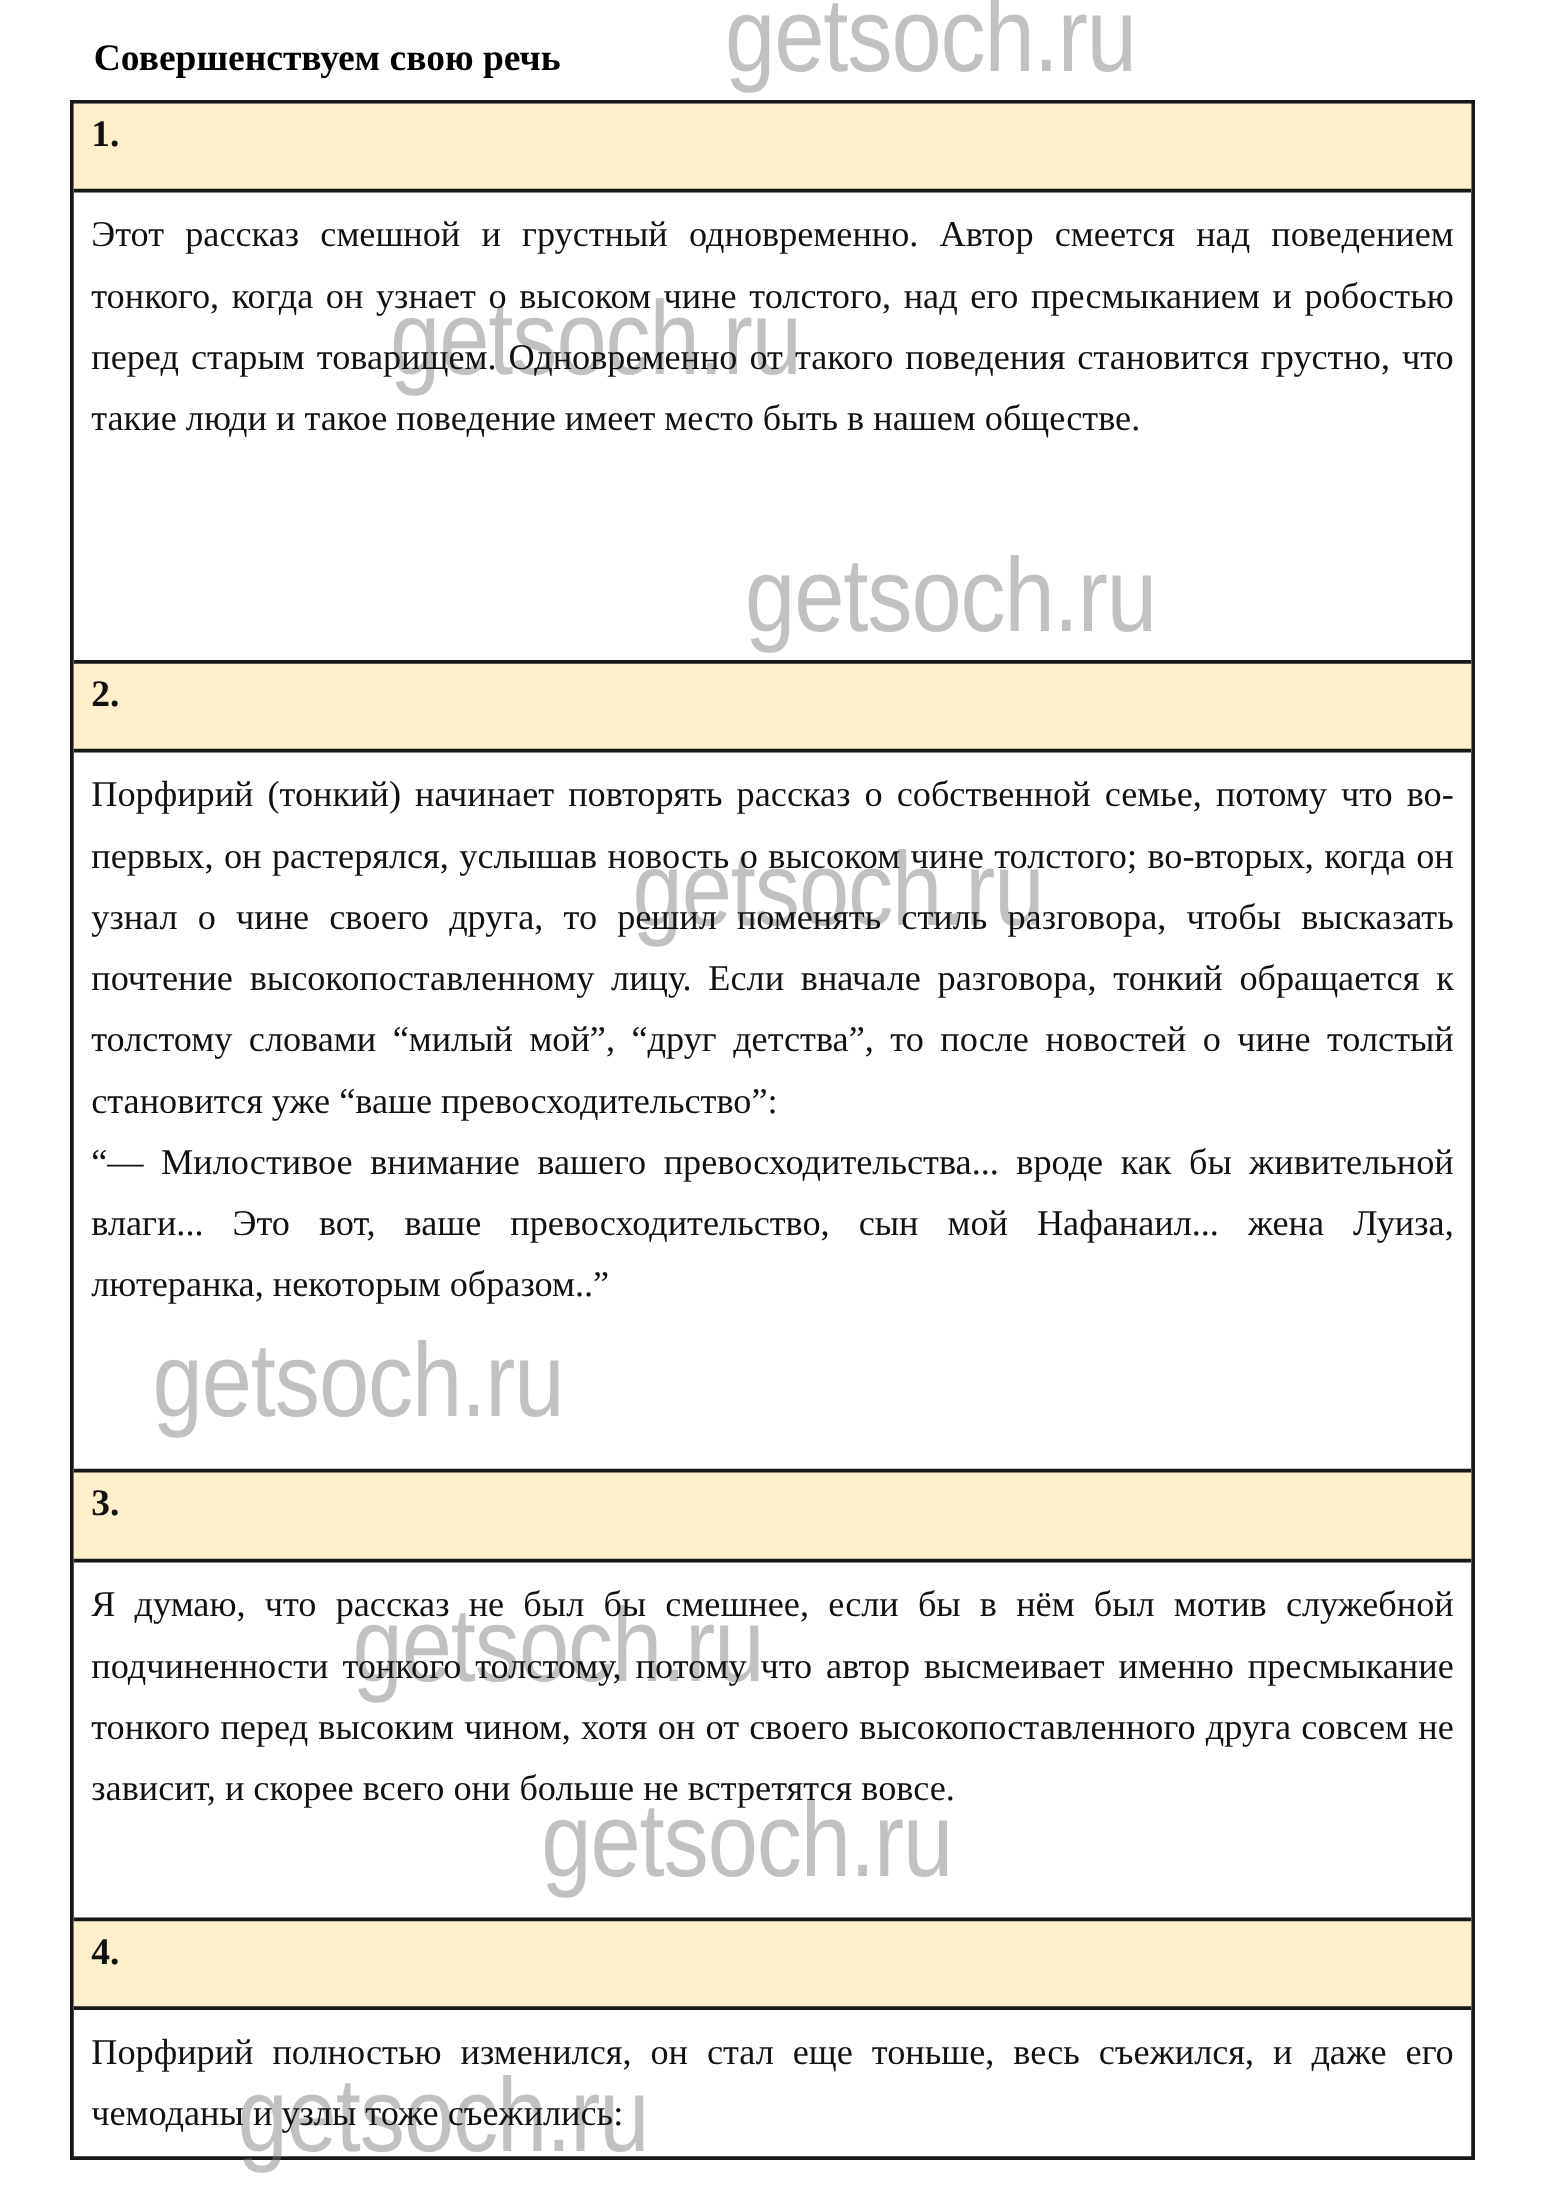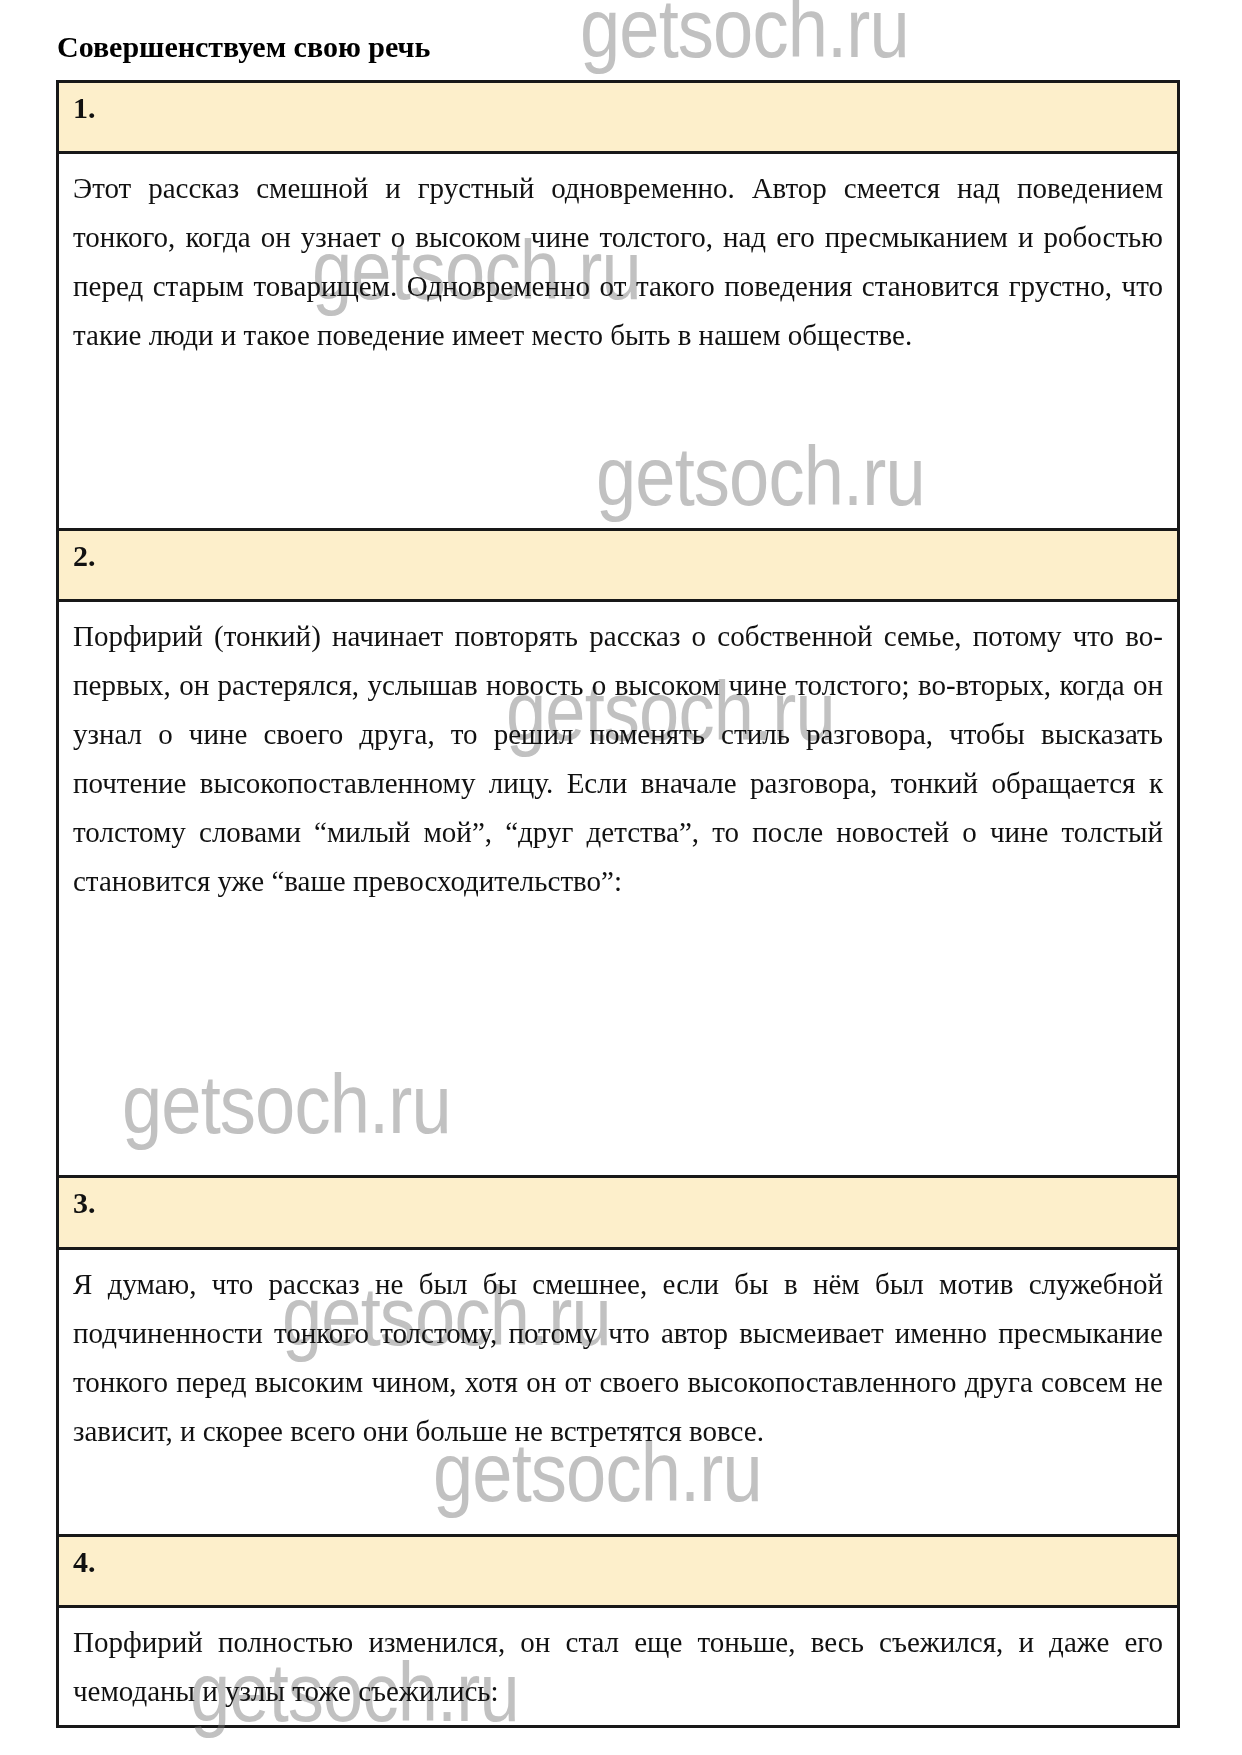--- a/index.html
+++ b/index.html
@@ -11,21 +11,21 @@
     position: relative;
     width: 1242px;
     height: 1755px;
     background: #ffffff;
     overflow: hidden;
     font-family: "Liberation Serif", serif;
     color: #111111;
   }
   .heading {
     position: absolute;
-    left: 57px;
+    left: 75px;
     top: 30px;
     font-size: 30px;
     font-weight: bold;
     color: #000000;
     z-index: 10;
     white-space: nowrap;
   }
   .doc-table {
     position: absolute;
     left: 56px;
@@ -96,20 +96,21 @@
     </div>
     <div class="row" style="height:374px">
       <p>Этот рассказ смешной и грустный одновременно. Автор смеется над поведением тонкого, когда он узнает о высоком чине толстого, над его пресмыканием и робостью перед старым товарищем. Одновременно от такого поведения становится грустно, что такие люди и такое поведение имеет место быть в нашем обществе.</p>
     </div>
 
     <div class="band with-top" style="height:74px">
       <span class="num">2.</span>
     </div>
     <div class="row" style="height:573px">
       <p>Порфирий (тонкий) начинает повторять рассказ о собственной семье, потому что во-первых, он растерялся, услышав новость о высоком чине толстого; во-вторых, когда он узнал о чине своего друга, то решил поменять стиль разговора, чтобы высказать почтение высокопоставленному лицу. Если вначале разговора, тонкий обращается к толстому словами “милый мой”, “друг детства”, то после новостей о чине толстый становится уже “ваше превосходительство”:</p>
+      <p>“— Милостивое внимание вашего превосходительства... вроде как бы живительной влаги... Это вот, ваше превосходительство, сын мой Нафанаил... жена Луиза, лютеранка, некоторым образом..”</p>
     </div>
 
     <div class="band with-top" style="height:75px">
       <span class="num">3.</span>
     </div>
     <div class="row" style="height:284px">
       <p>Я думаю, что рассказ не был бы смешнее, если бы в нём был мотив служебной подчиненности тонкого толстому, потому что автор высмеивает именно пресмыкание тонкого перед высоким чином, хотя он от своего высокопоставленного друга совсем не зависит, и скорее всего они больше не встретятся вовсе.</p>
     </div>
 
     <div class="band with-top" style="height:74px">

